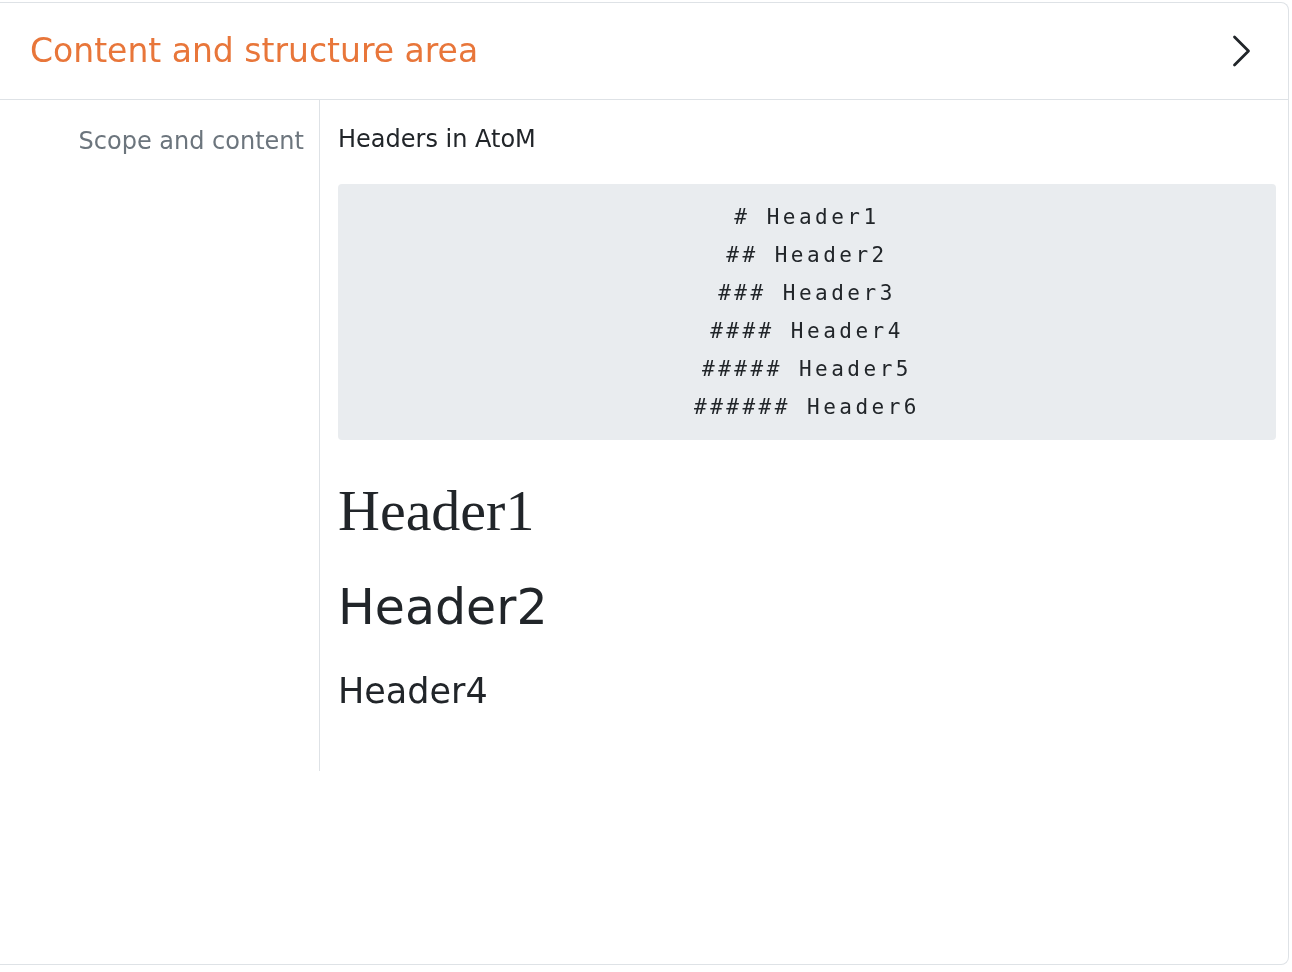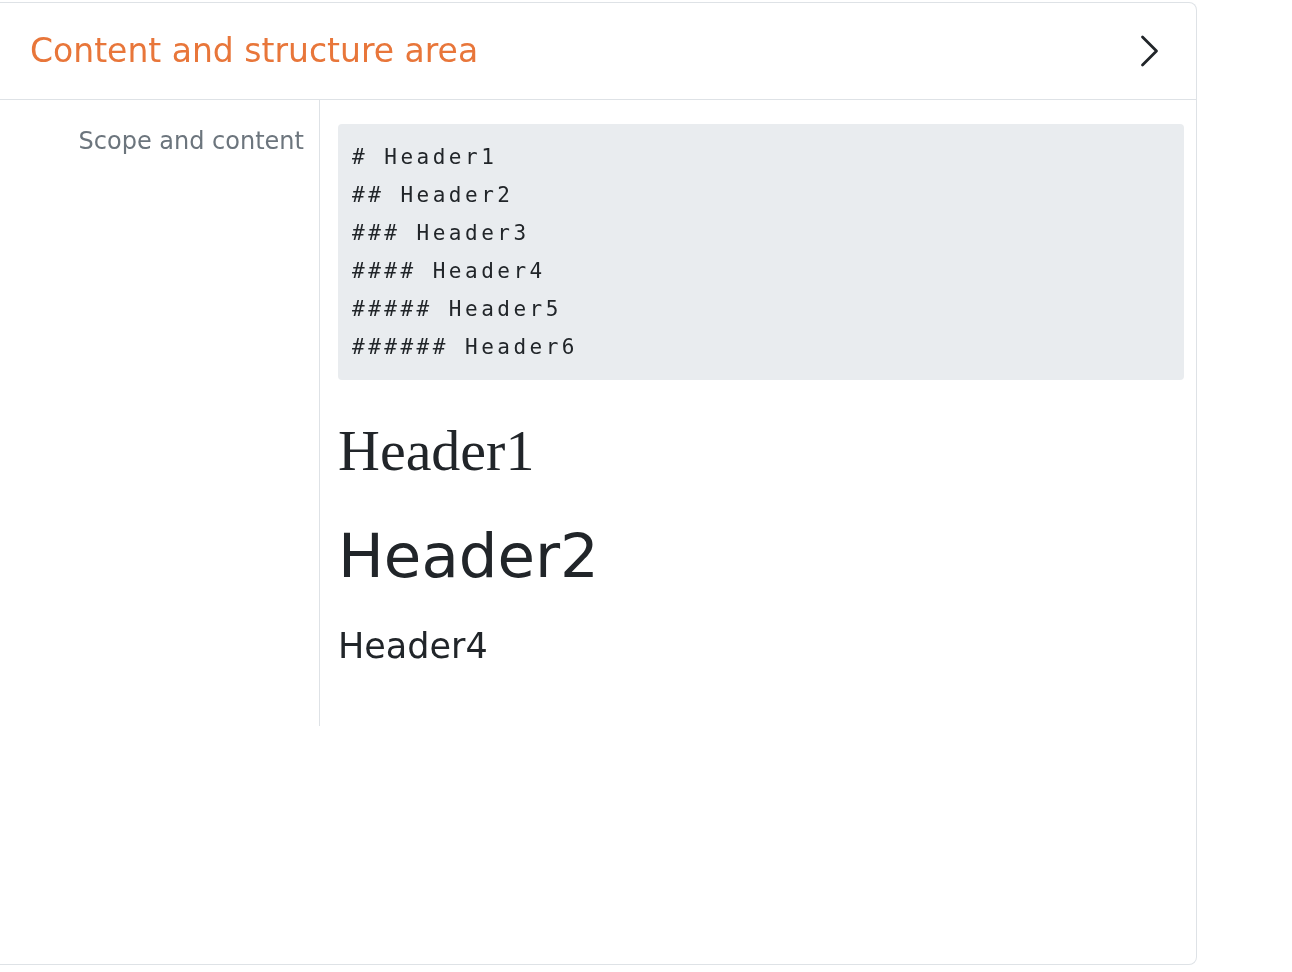--- a/index.html
+++ b/index.html
@@ -9,21 +9,21 @@
     background: #ffffff;
     width: 1292px;
     height: 972px;
     font-family: "DejaVu Sans", "Liberation Sans", sans-serif;
     color: #212529;
   }
   .card {
     position: absolute;
     top: 2px;
     left: 0;
-    width: 1197px;
+    width: 1289px;
     height: 963px;
     background: #ffffff;
     border: 1px solid #dee2e6;
     border-left: none;
     border-radius: 0 8px 8px 0;
     overflow: hidden;
   }
   .card-header {
     height: 97px;
     display: flex;
@@ -76,30 +76,31 @@
     border-radius: 4px;
     margin: 0 0 36px 0;
     padding: 14px;
     font-family: "DejaVu Sans Mono", "Liberation Mono", monospace;
     font-size: 21px;
     line-height: 38px;
     letter-spacing: 3.5px;
     color: #212529;
     white-space: pre;
     overflow: hidden;
+    text-align: center;
   }
   .rendered-headers h1, .rendered-headers h2, .rendered-headers h3,
   .rendered-headers h4, .rendered-headers h5, .rendered-headers h6 {
     font-weight: 400;
     line-height: 1.2;
     margin: 0 0 33px 0;
     color: #212529;
   }
   .rendered-headers h1 { font-size: 58px; font-family: Liberation Serif, serif; }
-  .rendered-headers h2 { font-size: 61px; }
+  .rendered-headers h2 { font-size: 49px; }
   .rendered-headers h3 { font-size: 41px; }
   .rendered-headers h4 { font-size: 35px; }
   .rendered-headers h5 { font-size: 29px; }
   .rendered-headers h6 { font-size: 24px; }
 </style>
 </head>
 <body>
 
 <div class="card">
 
@@ -111,20 +112,21 @@
           <polyline points="3.5,4 17.5,18 3.5,32" stroke="#212529" stroke-width="2.8" stroke-linecap="round" stroke-linejoin="round" fill="none"></polyline>
         </svg>
       </span>
     </button>
   </div>
 
   <div class="body-row">
     <div class="label-col">Scope and content</div>
 
     <div class="value-col">
+      <p class="value-intro">Headers in AtoM</p>
 
       <pre class="code-block"># Header1
 ## Header2
 ### Header3
 #### Header4
 ##### Header5
 ###### Header6</pre>
 
       <div class="rendered-headers">
           <h1>Header1</h1>

